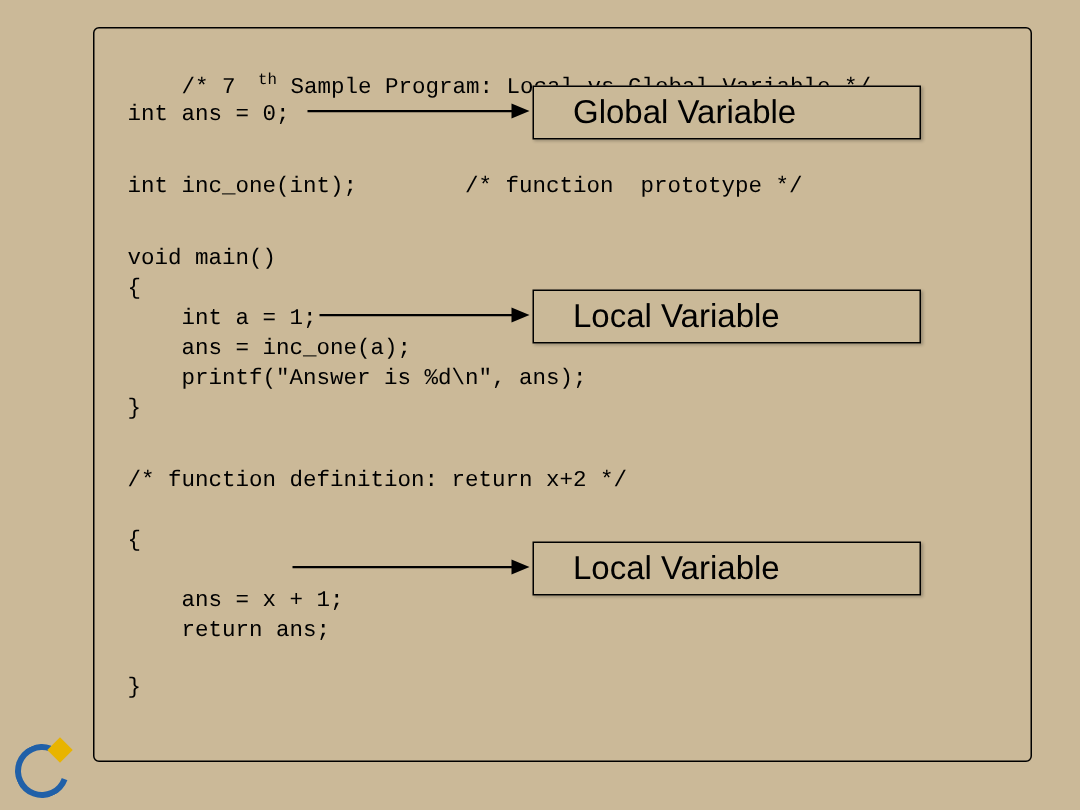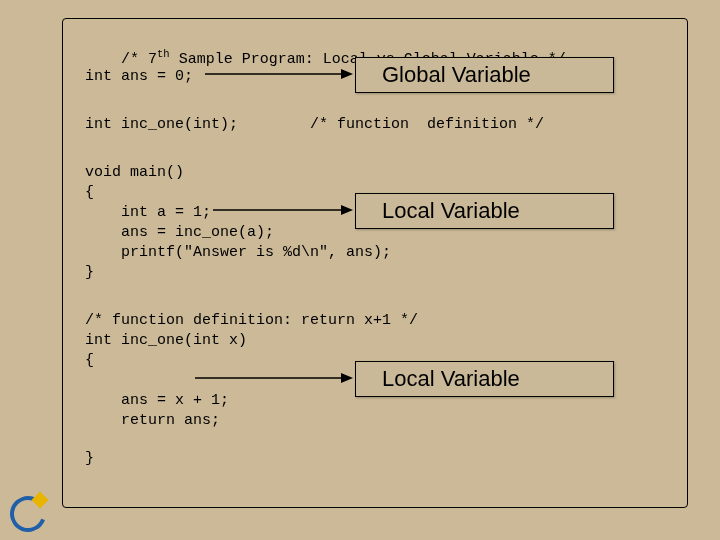--- a/index.html
+++ b/index.html
@@ -23,21 +23,21 @@
     border: 1px solid #000;
     border-radius: 4px;
     box-sizing: border-box;
     padding: 0;
   }
   .code {
     position: absolute;
     white-space: pre;
     line-height: 1.35;
   }
-  sup { font-size: 0.7em; }
+  sup { font-size: 0.7em; margin-left: 15px; }
   .label-box {
     position: absolute;
     border: 1px solid #000;
     background: #cab998;
     padding: 4px 26px;
     font-family: Arial, sans-serif;
     font-size: 22px;
     color: #000;
     box-shadow: 1px 1px 2px rgba(0,0,0,0.25);
   }
@@ -73,31 +73,30 @@
 <body>
 
 <div class="slide">
 
   <div class="code" style="top:8px; left:22px">
     <span>/* 7</span><sup>th</sup><span> Sample Program: Local vs Global Variable */</span>
   </div>
 
   <div class="code" style="top:48px; left:22px">int ans = 0;</div>
 
-  <div class="code" style="top:96px; left:22px">int inc_one(int);        /* function  definition */</div>
+  <div class="code" style="top:96px; left:22px">int inc_one(int);        /* function  prototype */</div>
 
   <div class="code" style="top:144px; left:22px">void main()</div>
   <div class="code" style="top:164px; left:22px">{</div>
   <div class="code" style="top:184px; left:22px">    int a = 1;</div>
   <div class="code" style="top:204px; left:22px">    ans = inc_one(a);</div>
   <div class="code" style="top:224px; left:22px">    printf("Answer is %d\n", ans);</div>
   <div class="code" style="top:244px; left:22px">}</div>
 
-  <div class="code" style="top:292px; left:22px">/* function definition: return x+1 */</div>
-  <div class="code" style="top:312px; left:22px">int inc_one(int x)</div>
+  <div class="code" style="top:292px; left:22px">/* function definition: return x+2 */</div>
   <div class="code" style="top:332px; left:22px">{</div>
   <div class="code" style="top:372px; left:22px">    ans = x + 1;</div>
   <div class="code" style="top:392px; left:22px">    return ans;</div>
   <div class="code" style="top:430px; left:22px">}</div>
 
   <svg class="arrow" style="left:142px; top:48px; width:148px; height:14px">
     <line x1="0" y1="7" x2="138" y2="7" stroke="#000" stroke-width="1.5"></line>
     <polygon points="148,7 136,2 136,12" fill="#000"></polygon>
   </svg>
 

